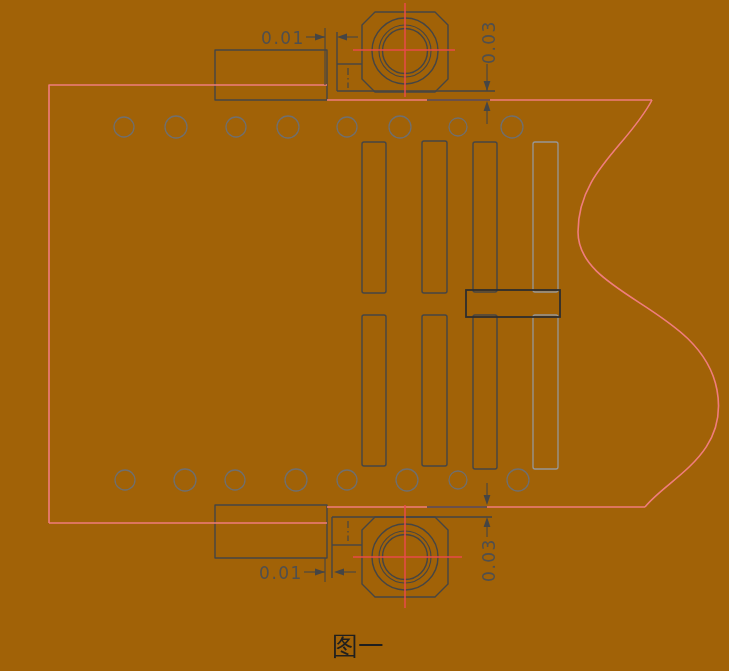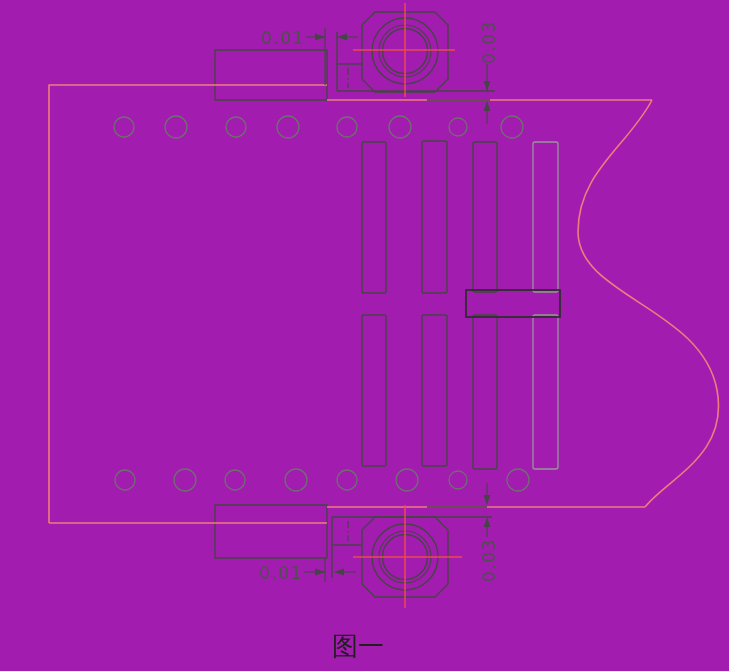--- a/index.html
+++ b/index.html
@@ -1,17 +1,17 @@
 <!DOCTYPE html>
 <html style="--red-outline: #f07d7d; --red-center: #e84b4b; --hatch: #7c6ce0; --edge: #454545; --edge-light: #979797; --text: #4f4f4f;"><head>
 <meta charset="utf-8">
 <style>
   html,body{margin:0;padding:0;background:#fff;}
   .canvas{
-    position:relative;width:729px;height:671px;background:#a21caf;
+    position:relative;width:729px;height:671px;background:#a16207;
     font-family:"DejaVu Sans",sans-serif;overflow:hidden;
   }
   svg{display:block}
   .red-line{stroke:var(--red-outline,#f07d7d);stroke-width:1.6;fill:none;stroke-linejoin:round}
   .red-cl{stroke:var(--red-center,#e84b4b);stroke-width:1.5;fill:none}
   .edge{stroke:var(--edge,#454545);stroke-width:1.4;fill:none;stroke-linejoin:round}
   .edge-thin{stroke:var(--edge,#454545);stroke-width:1.1;fill:none}
   .edge-thick{stroke:#2e2e2e;stroke-width:1.8;fill:none}
   .edge-light{stroke:var(--edge-light,#979797);stroke-width:1.3;fill:none}
   .hole{stroke:#6f6f6f;stroke-width:1.3;fill:none}

